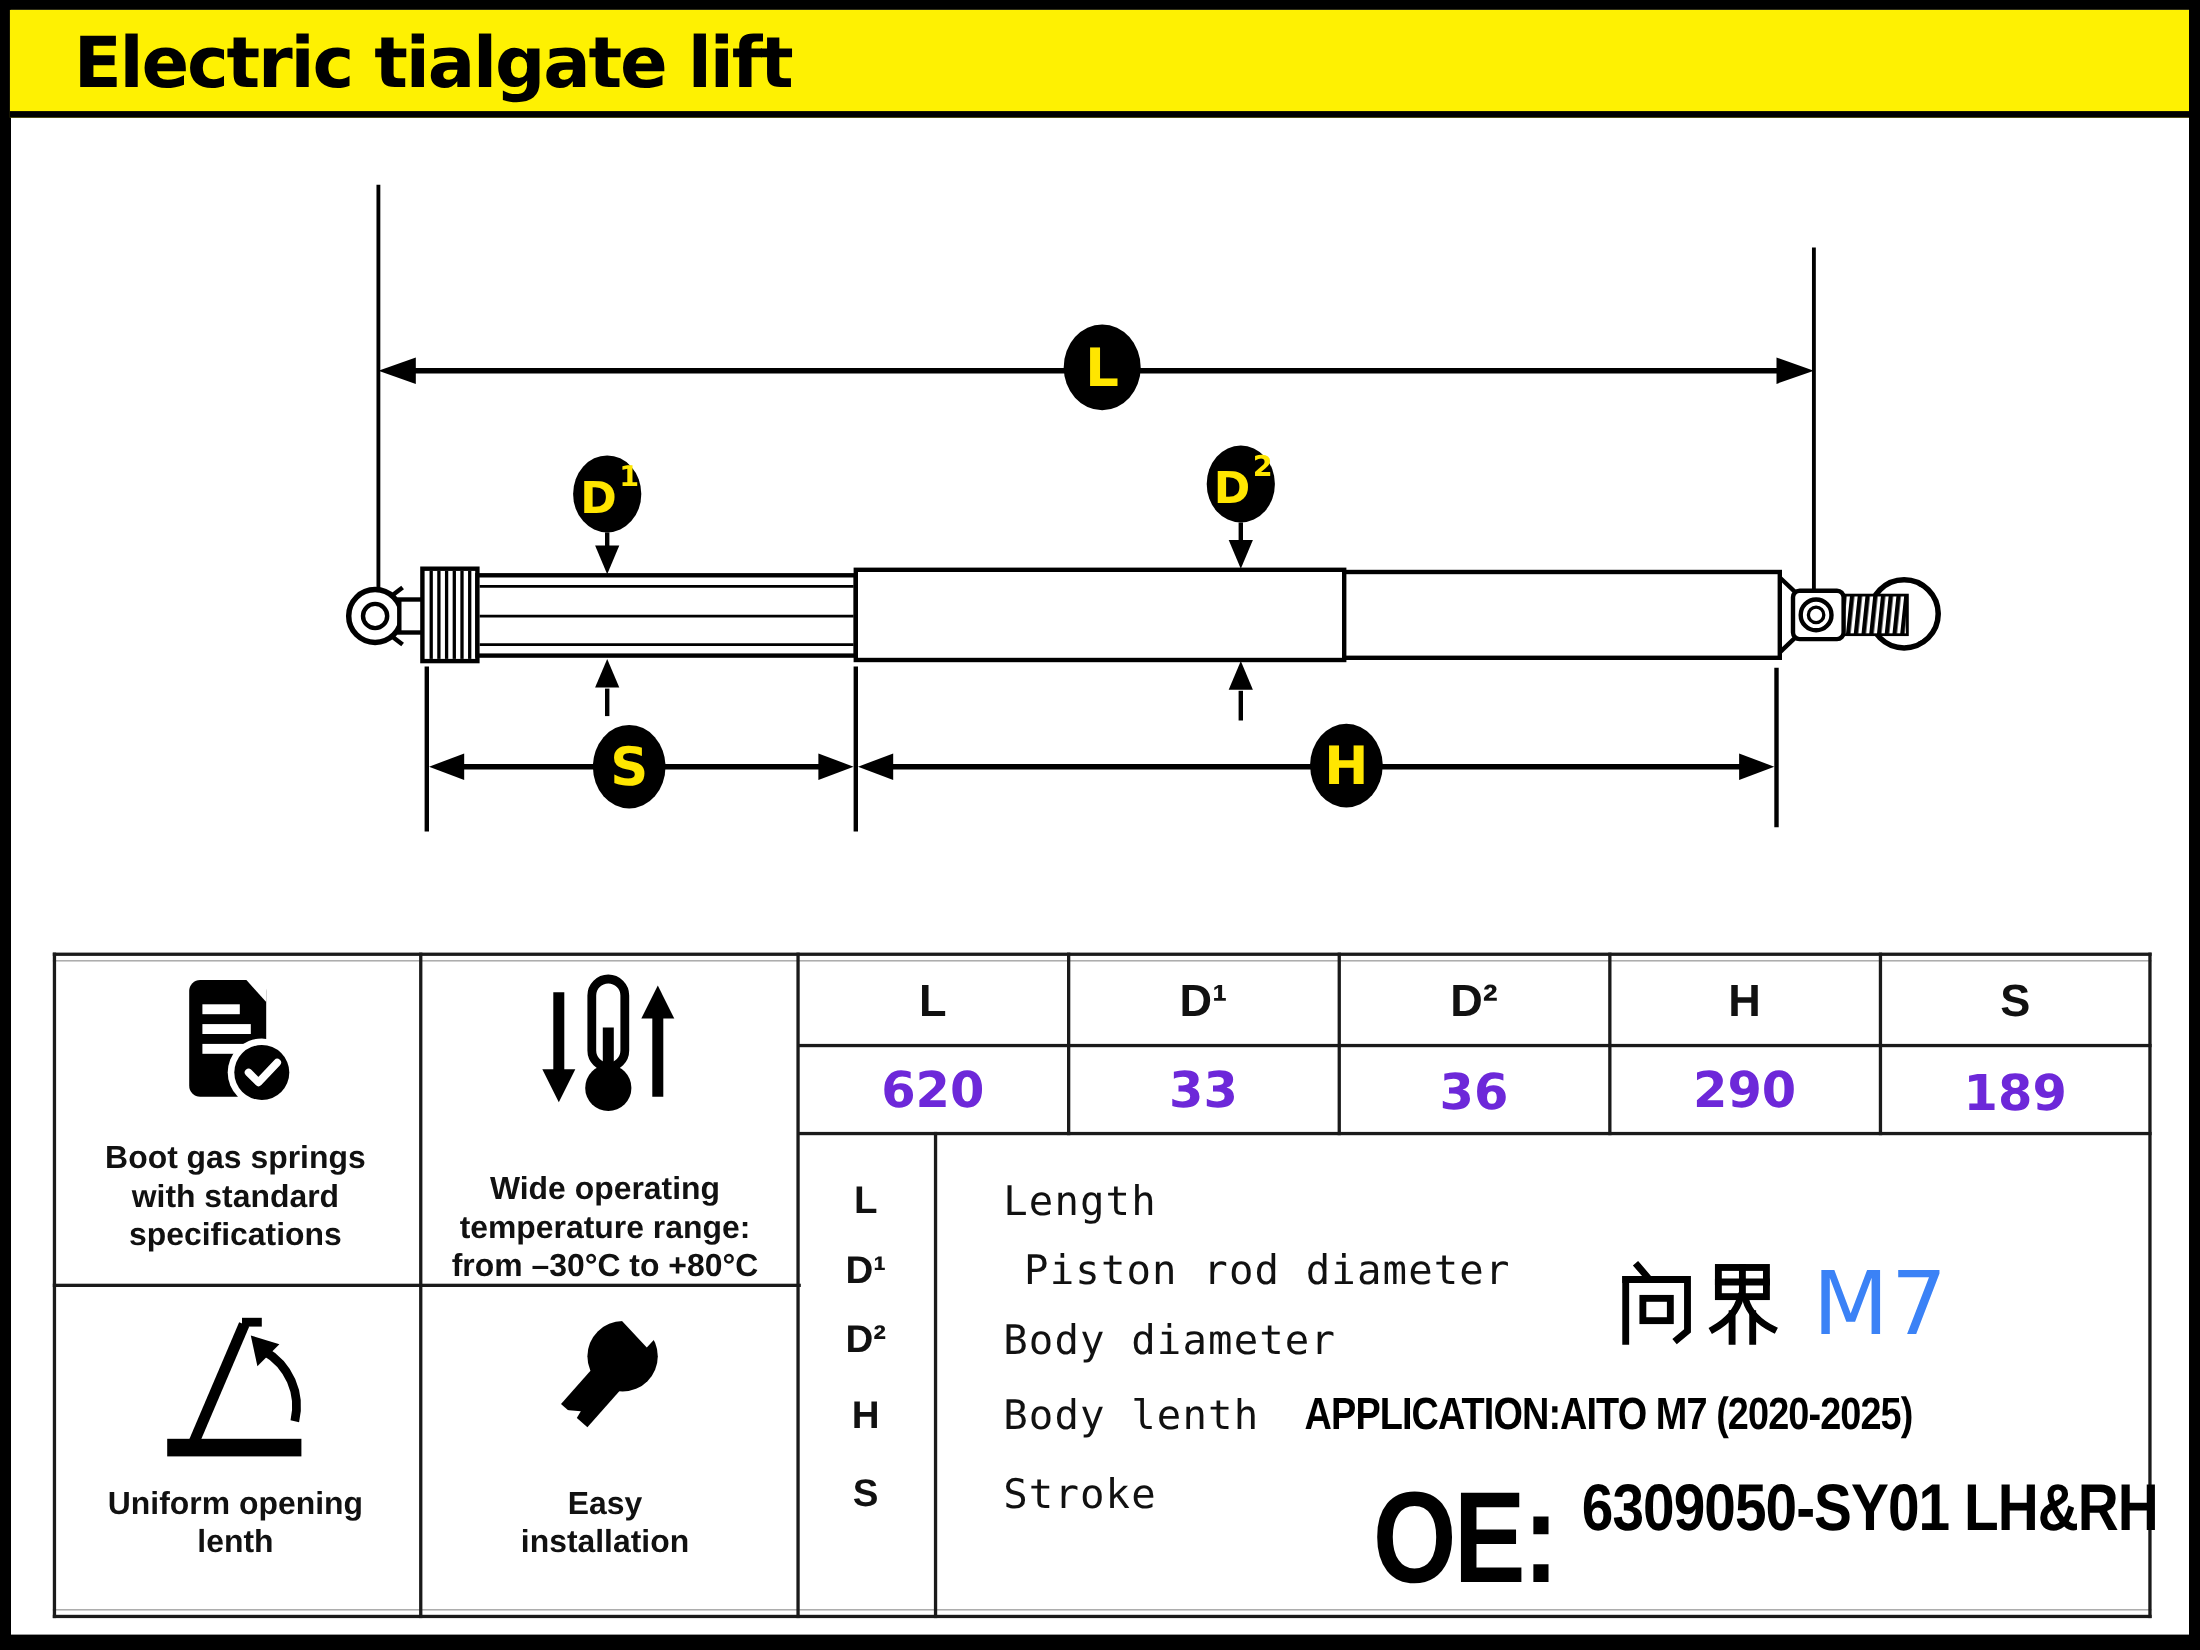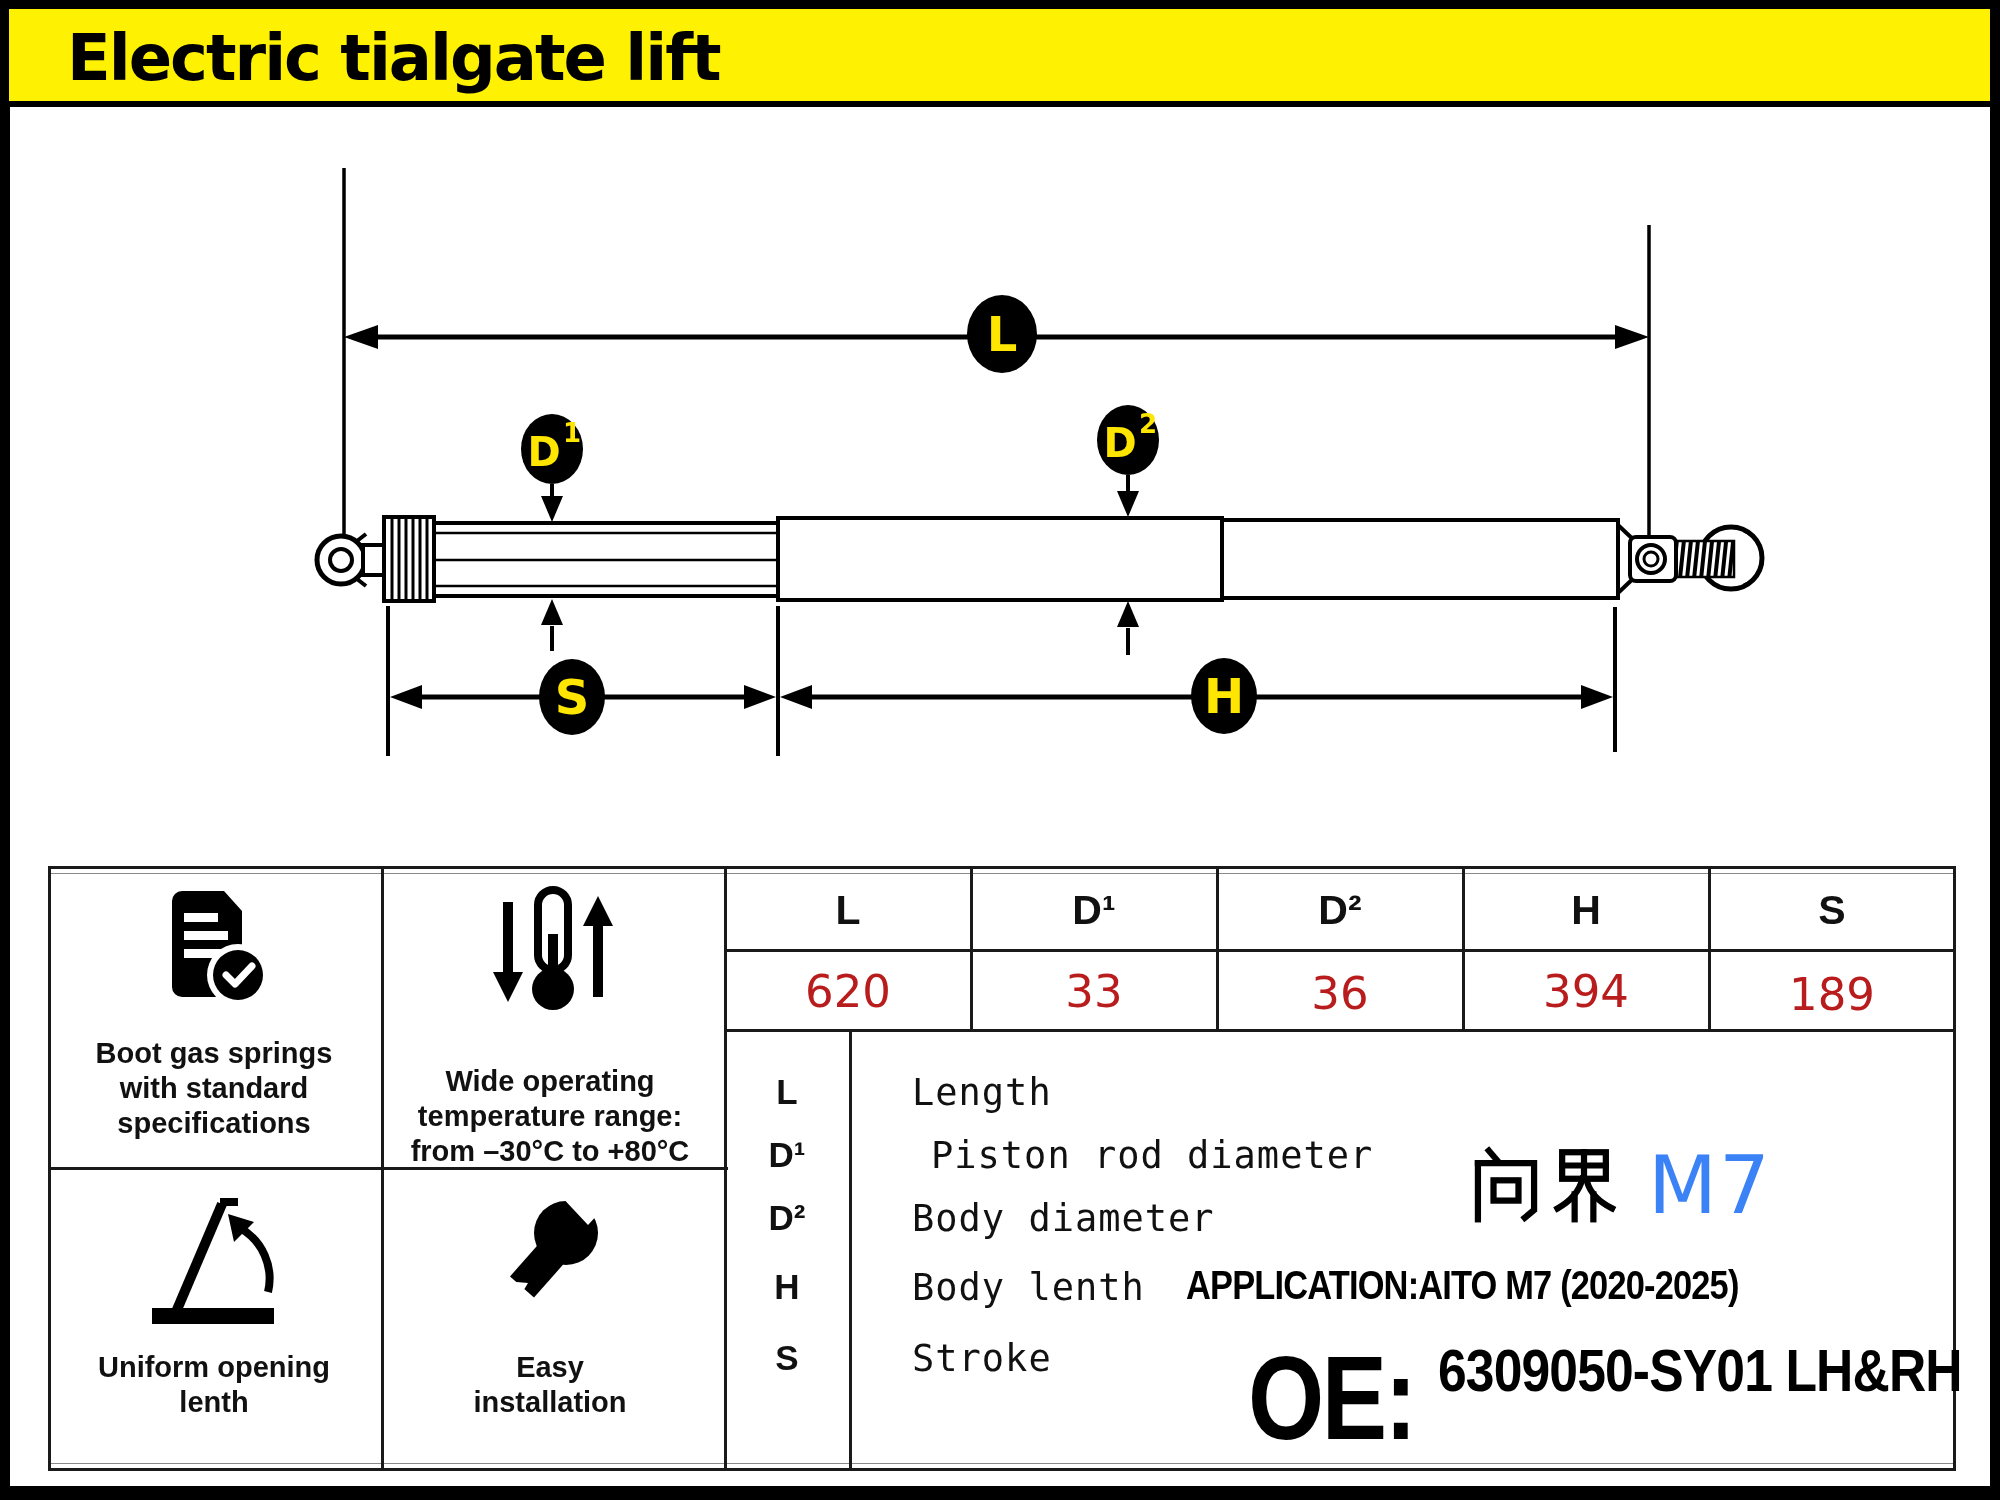--- a/index.html
+++ b/index.html
@@ -22,21 +22,21 @@
     text-align:center;
   }
   
   svg text.badge{font-family:"DejaVu Sans", sans-serif;font-weight:bold;fill:#FFE600;}
   
   .hline{background:#1a1a1a;height:3px;}
   .vline{background:#1a1a1a;width:3px;}
   .hline.thin{height:1px;background:#8a8a8a;}
   
   .spec-h{font-size:41px;font-weight:bold;color:#111;transform:translate(-50%,-50%);font-family:"Liberation Sans",sans-serif;}
-  .spec-v{font-size:45px;font-weight:400;color:#b91c1c;transform:translate(-50%,-50%);font-family:"DejaVu Sans",sans-serif;}
+  .spec-v{font-size:45px;font-weight:700;color:#6d28d9;transform:translate(-50%,-50%);font-family:"DejaVu Sans",sans-serif;}
   .cellcenter{position:absolute;white-space:nowrap;}
   
   .leg-sym{font-size:35px;font-weight:bold;color:#111;transform:translate(-50%,-50%);font-family:"Liberation Sans",sans-serif;}
   .leg-desc{font-size:37px;font-weight:400;color:#111;transform:translateY(-50%);font-family:"DejaVu Sans Mono",monospace;letter-spacing:1px;}
   
   .feat-text{position:absolute;width:330px;text-align:center;font-size:29px;line-height:35px;font-weight:bold;color:#111;transform:translateX(-50%);}
   
   .model-latin{font-size:80px;font-weight:400;color:#3b82f6;font-family:"DejaVu Sans",sans-serif;letter-spacing:2px;}
   .application{font-size:41px;font-weight:bold;color:#000;letter-spacing:-1px;transform:scaleX(.84);transform-origin:left center;white-space:nowrap;font-family:"Liberation Sans",sans-serif;}
   .oe-big{font-size:118px;font-weight:bold;color:#000;transform:scaleX(.83);transform-origin:left top;letter-spacing:-3px;font-family:"Liberation Sans",sans-serif;}
@@ -168,21 +168,21 @@
 
 <div class="abs cellcenter spec-h" style="left:848px;top:910px;">L</div>
 <div class="abs cellcenter spec-h" style="left:1094px;top:910px;">D¹</div>
 <div class="abs cellcenter spec-h" style="left:1340px;top:910px;">D²</div>
 <div class="abs cellcenter spec-h" style="left:1586px;top:910px;">H</div>
 <div class="abs cellcenter spec-h" style="left:1832px;top:910px;">S</div>
 
 <div class="abs cellcenter spec-v" style="left:848px;top:991px;">620</div>
 <div class="abs cellcenter spec-v" style="left:1094px;top:991px;">33</div>
 <div class="abs cellcenter spec-v" style="left:1340px;top:993px;">36</div>
-<div class="abs cellcenter spec-v" style="left:1586px;top:991px;">394</div>
+<div class="abs cellcenter spec-v" style="left:1586px;top:991px;">290</div>
 <div class="abs cellcenter spec-v" style="left:1832px;top:994px;">189</div>
 
 <div class="abs cellcenter leg-sym" style="left:787px;top:1092px;">L</div>
 <div class="abs cellcenter leg-sym" style="left:787px;top:1155px;">D¹</div>
 <div class="abs cellcenter leg-sym" style="left:787px;top:1218px;">D²</div>
 <div class="abs cellcenter leg-sym" style="left:787px;top:1287px;">H</div>
 <div class="abs cellcenter leg-sym" style="left:787px;top:1358px;">S</div>
 <div class="abs cellcenter leg-desc" style="left:912px;top:1092px;">Length</div>
 <div class="abs cellcenter leg-desc" style="left:912px;top:1155px;margin-left:19px;">Piston rod diameter</div>
 <div class="abs cellcenter leg-desc" style="left:912px;top:1218px;">Body diameter</div>

